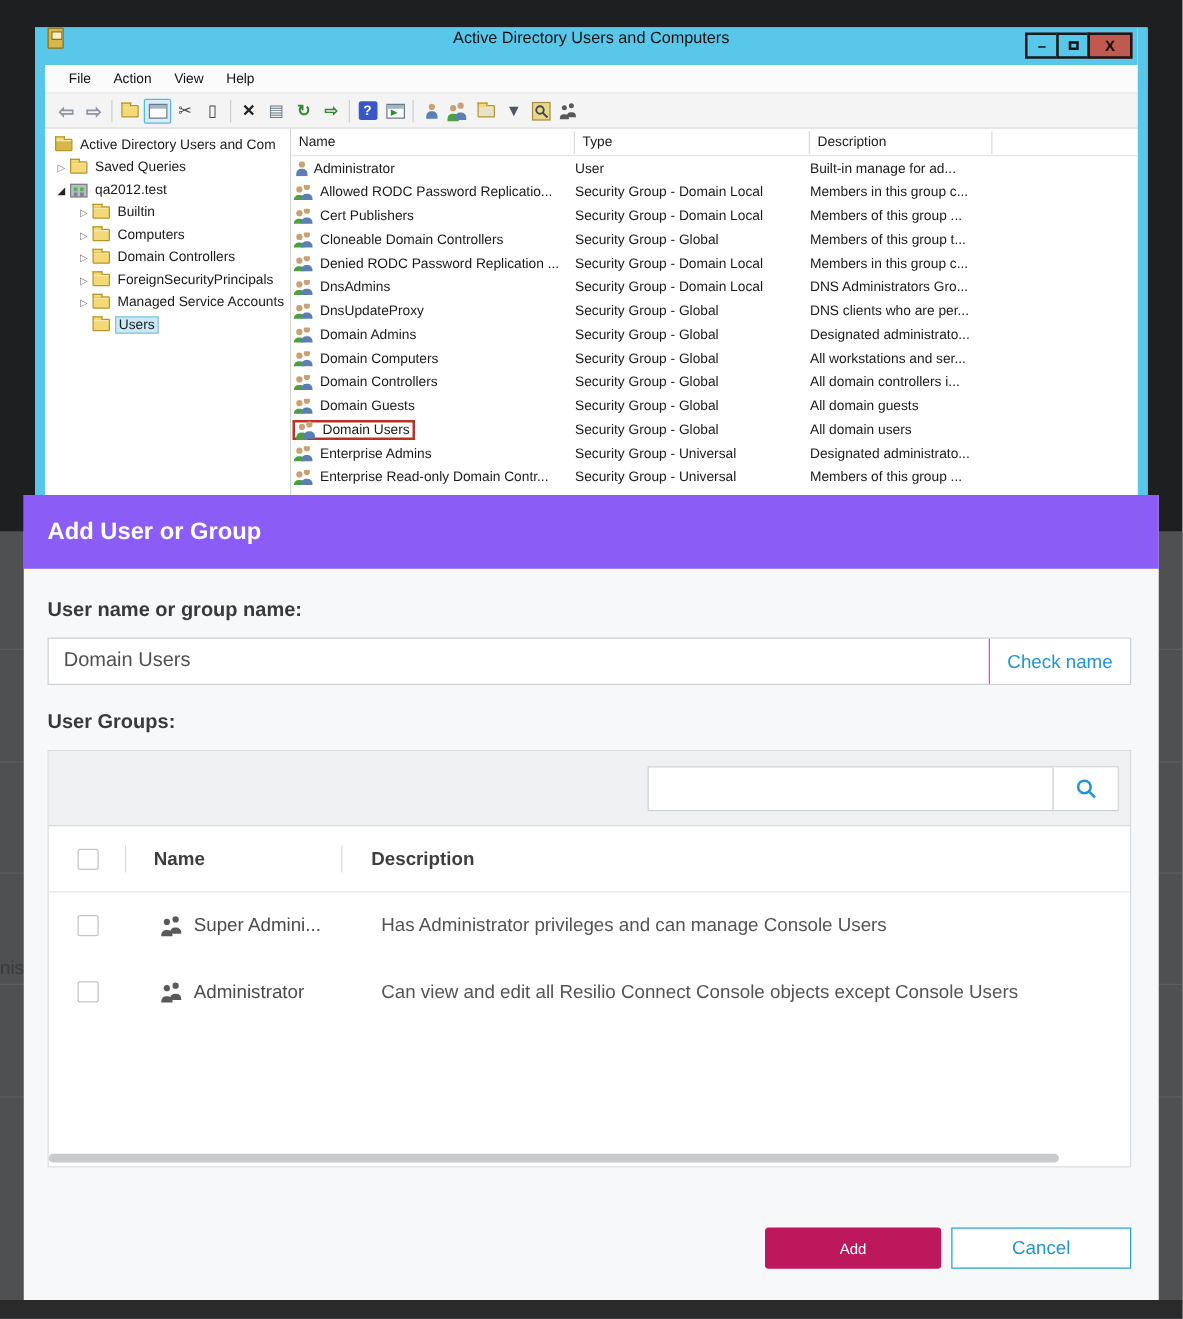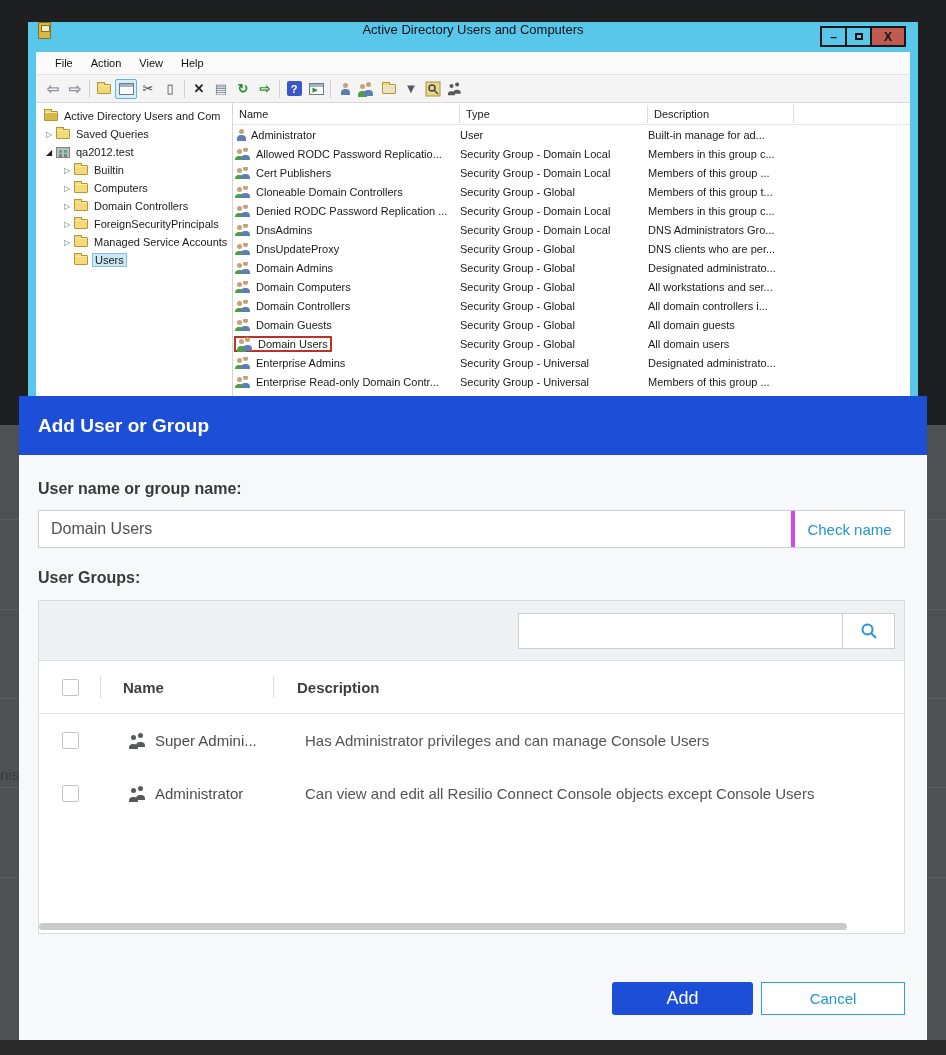--- a/index.html
+++ b/index.html
@@ -77,27 +77,27 @@
   .list-row { display:flex; height:19px; align-items:center; }
   .lr-name { width:227px; display:flex; align-items:center; padding-left:3px; overflow:hidden; white-space:nowrap; }
   .lr-name .icn { margin-right:4px; flex:none; }
   .lr-type { width:188px; overflow:hidden; white-space:nowrap; }
   .lr-desc { width:146px; overflow:hidden; white-space:nowrap; }
   .redbox { border:2px solid #bb3327; padding:0 2px; display:inline-flex; align-items:center; margin-left:-2px; }
   .redbox .icn { margin-right:4px; }
 
   
   .modal { position:absolute; left:19px; top:396px; width:908px; height:644px; background:#f7f8f9; z-index:10; color:#3c3d3f; }
-  .modal-header { height:59px; background:#1d4ed8; color:#fff; font-size:19px; font-weight:bold; line-height:59px; padding-left:19px; }
+  .modal-header { height:59px; background:#8b5cf6; color:#fff; font-size:19px; font-weight:bold; line-height:59px; padding-left:19px; }
   .m-label { position:absolute; left:19px; font-size:16px; font-weight:bold; color:#38393b; }
   .lbl-username { top:84px; }
   .lbl-groups { top:173px; }
   .input-group { position:absolute; left:19px; right:22px; top:114px; height:38px; background:#fff; border:1px solid #ccd0d2; display:flex; }
   .input-group input { flex:1; border:none; outline:none; font-family:"Liberation Sans",sans-serif; font-size:16px; color:#4f5052; padding:0 12px; background:transparent; }
-  .check-name { width:113px; border:none; border-left:4px solid #d946ef; background:#fff; color:#2196d3; font-size:15px; font-family:"Liberation Sans",sans-serif; cursor:pointer; }
+  .check-name { width:113px; border:none; border-left:1px solid #d946ef; background:#fff; color:#2196d3; font-size:15px; font-family:"Liberation Sans",sans-serif; cursor:pointer; }
 
   .groups-panel { position:absolute; left:19px; right:22px; top:204px; height:334px; background:#fff; border:1px solid #d9dcde; }
   .panel-toolbar { height:60px; background:#eff0f1; border-bottom:1px solid #d9dcde; position:relative; }
   .search-group { position:absolute; right:9px; top:12px; height:36px; width:377px; background:#fff; border:1px solid #ccd0d2; display:flex; }
   .search-group input { flex:1; border:none; outline:none; font-size:15px; padding:0 10px; font-family:"Liberation Sans",sans-serif; background:transparent; }
   .search-btn { width:52px; border:none; border-left:1px solid #ccd0d2; background:#fff; display:flex; align-items:center; justify-content:center; cursor:pointer; }
 
   .cbx { width:17px; height:17px; border:1px solid #c3c6c8; border-radius:2px; background:#fff; display:inline-block; flex:none; }
   .grid-header { height:53px; display:flex; align-items:center; border-bottom:1px solid #e3e5e7; font-weight:bold; font-size:15px; color:#3d3e40; }
   .gh-cb { margin-left:23px; }
@@ -106,21 +106,21 @@
   .gh-name { width:172px; padding-left:22px; }
   .gh-desc { padding-left:23px; }
   .grid-row { height:53px; display:flex; align-items:center; font-size:15px; }
   .gr-cb { margin-left:23px; }
   .gr-icn { margin-left:51px; }
   .gr-name { width:124px; margin-left:8px; color:#4b4c4e; overflow:hidden; white-space:nowrap; }
   .gr-desc { padding-left:26px; color:#535456; white-space:nowrap; }
   .h-scroll { position:absolute; left:0px; bottom:3px; height:7px; width:808px; background:#c9cacc; border-radius:4px; }
 
   .modal-actions { position:absolute; top:586px; right:22px; display:flex; gap:8px; }
-  .btn-add { width:141px; height:33px; background:#1d4ed8; color:#fff; border:none; border-radius:3px; font-size:18px; font-family:"Liberation Sans",sans-serif; cursor:pointer; }
+  .btn-add { width:141px; height:33px; background:#be185d; color:#fff; border:none; border-radius:3px; font-size:12px; font-family:"Liberation Sans",sans-serif; cursor:pointer; }
   .btn-cancel { width:144px; height:33px; background:#fff; color:#2196d3; border:1px solid #2b9fd9; border-radius:0; font-size:15px; font-family:"Liberation Sans",sans-serif; cursor:pointer; }
 </style>
 </head>
 <body>
 
 <div class="bg-gray">
   <div class="bg-line" style="top:94px"></div>
   <div class="bg-line" style="top:184px"></div>
   <div class="bg-line" style="top:273px"></div>
   <div class="bg-line" style="top:362px"></div>

